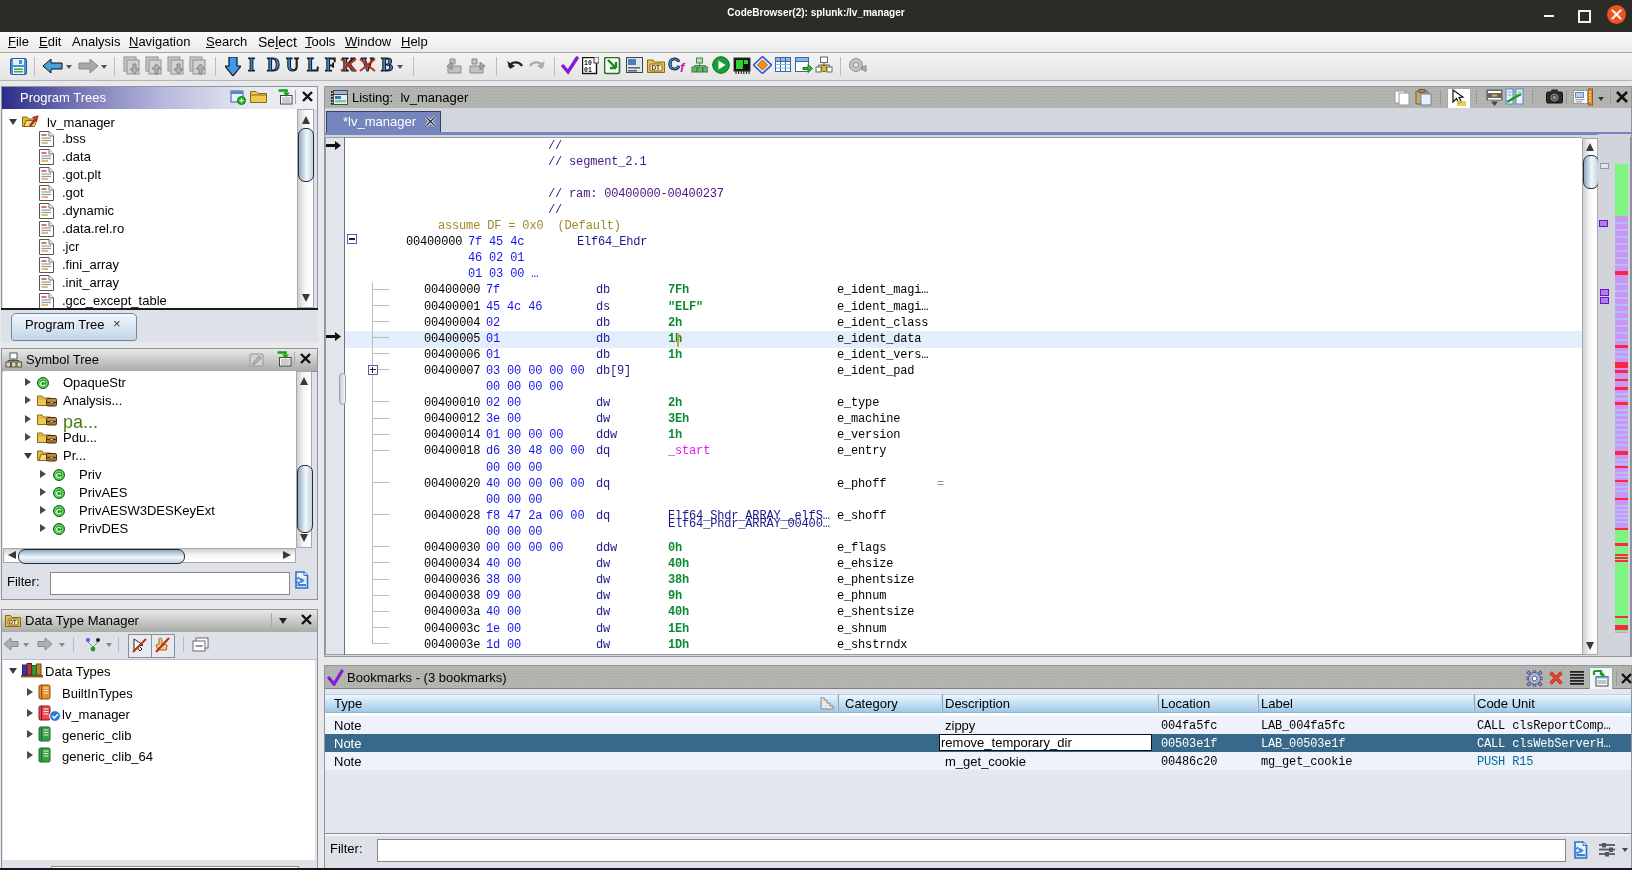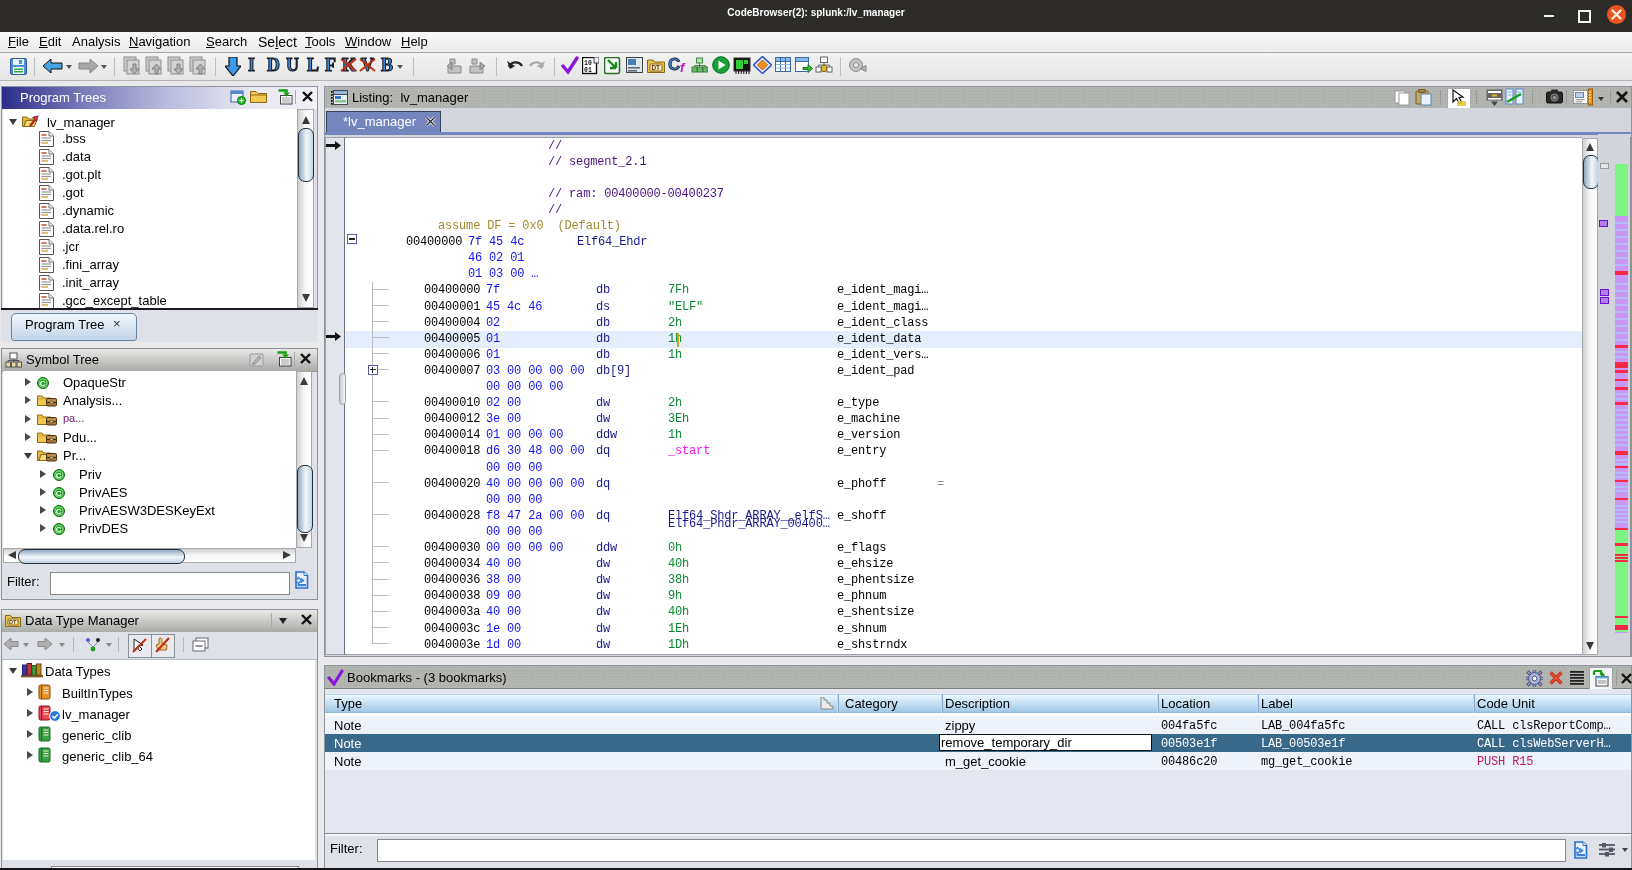--- a/index.html
+++ b/index.html
@@ -1,19 +1,19 @@
 <!DOCTYPE html>
 <html><head><meta charset="utf-8"><style>
 html,body{margin:0;padding:0;}
 #w{position:relative;width:1632px;height:870px;background:#e9e9ec;font-family:"Liberation Sans",sans-serif;overflow:hidden;}
 .a{position:absolute;}
 .t{position:absolute;white-space:pre;font-family:"Liberation Mono",monospace;font-size:12px;letter-spacing:-0.17px;line-height:16px;}
 .s{position:absolute;white-space:pre;font-size:13px;color:#000;}
 u{text-decoration:underline;}
-.c-com{color:#4a1482;} .c-byte{color:#1515ee;} .c-mn{color:#1a1a8c;} .c-val{color:#0b8a33;}
+.c-com{color:#4a1482;} .c-byte{color:#1515ee;} .c-mn{color:#1a1a8c;} .c-val{color:#0b8a33;font-weight:bold;}
 .c-lab{color:#18188c;} .c-ent{color:#f014f0;} .c-ass{color:#9e8a2c;} .c-fld{color:#000;} .c-eq{color:#909090;}
 .arr-u{position:absolute;width:0;height:0;border-left:4px solid transparent;border-right:4px solid transparent;border-bottom:8px solid #3a3a3a;}
 .arr-d{position:absolute;width:0;height:0;border-left:4px solid transparent;border-right:4px solid transparent;border-top:8px solid #3a3a3a;}
 .arr-l{position:absolute;width:0;height:0;border-top:4px solid transparent;border-bottom:4px solid transparent;border-right:8px solid #3a3a3a;}
 .arr-r{position:absolute;width:0;height:0;border-top:4px solid transparent;border-bottom:4px solid transparent;border-left:8px solid #3a3a3a;}
 .tri-r{position:absolute;width:0;height:0;border-top:4px solid transparent;border-bottom:4px solid transparent;border-left:6px solid #4a4a4a;}
 .tri-dn{position:absolute;width:0;height:0;border-left:4px solid transparent;border-right:4px solid transparent;border-top:6px solid #3a3a3a;}
 .thumb{position:absolute;background:linear-gradient(90deg,#8fa8c0,#f2f7fb 55%,#c2d2e0);border:1px solid #222c3a;border-radius:7px;}
 .thumbh{position:absolute;background:linear-gradient(#8fa8c0,#f2f7fb 55%,#c2d2e0);border:1px solid #222c3a;border-radius:7px;}
 .input{position:absolute;background:#fff;border:1px solid #888;}
@@ -397,21 +397,21 @@
 <span class="s" style="left:63px;top:393.3px;font-size:13px;color:#000;font-weight:normal;">Analysis...</span>
 <div class="tri-r" style="left:25px;top:415px;"></div>
 <svg class="a" style="left:37px;top:411.6px;" width="21" height="15" viewBox="0 0 21 15">
       <path d="M0.5 3 L5 3 L6.5 5 L13.5 5 L13.5 12.5 L0.5 12.5 Z" fill="#f0c850" stroke="#8a6914"></path>
       <path d="M0.5 5.8 L13.5 5.8" stroke="#caa030" fill="none"></path>
       <rect x="9.5" y="5.5" width="10" height="7.5" rx="1.2" fill="#a8783c" stroke="#4a3008"></rect>
       <rect x="10.5" y="6.5" width="8" height="2" fill="#c89858"></rect>
       <line x1="9.5" y1="9.5" x2="19.5" y2="9.5" stroke="#4a3008"></line>
       <rect x="13" y="8.3" width="3" height="2.4" rx="0.5" fill="#e8d8a8" stroke="#4a3008" stroke-width="0.7"></rect>
     </svg>
-<span class="s" style="left:63px;top:411.6px;font-size:11px;color:#701a75;font-weight:normal;">pa...</span>
+<span class="s" style="left:63px;top:411.6px;font-size:18px;color:#4d7c0f;font-weight:normal;">pa...</span>
 <div class="tri-r" style="left:25px;top:433px;"></div>
 <svg class="a" style="left:37px;top:429.9px;" width="21" height="15" viewBox="0 0 21 15">
       <path d="M0.5 3 L5 3 L6.5 5 L13.5 5 L13.5 12.5 L0.5 12.5 Z" fill="#f0c850" stroke="#8a6914"></path>
       <path d="M0.5 5.8 L13.5 5.8" stroke="#caa030" fill="none"></path>
       <rect x="9.5" y="5.5" width="10" height="7.5" rx="1.2" fill="#a8783c" stroke="#4a3008"></rect>
       <rect x="10.5" y="6.5" width="8" height="2" fill="#c89858"></rect>
       <line x1="9.5" y1="9.5" x2="19.5" y2="9.5" stroke="#4a3008"></line>
       <rect x="13" y="8.3" width="3" height="2.4" rx="0.5" fill="#e8d8a8" stroke="#4a3008" stroke-width="0.7"></rect>
     </svg>
 <span class="s" style="left:63px;top:429.9px;font-size:13px;color:#000;font-weight:normal;">Pdu...</span>
@@ -945,21 +945,21 @@
 <div class="a" style="left:325px;top:734px;width:1306px;height:18px;background:#38688a;"></div>
 <span class="s" style="left:334px;top:736px;font-size:13px;color:#fff;font-weight:normal;">Note</span>
 <span class="t" style="left:1161px;top:736px;color:#fff;">00503e1f</span>
 <span class="t" style="left:1261px;top:736px;color:#fff;">LAB_00503e1f</span>
 <span class="t" style="left:1477px;top:736px;color:#fff;">CALL clsWebServerH…</span>
 <div class="a" style="left:325px;top:752px;width:1306px;height:18px;background:#eef3fb;"></div>
 <span class="s" style="left:334px;top:754px;font-size:13px;color:#000;font-weight:normal;">Note</span>
 <span class="s" style="left:945px;top:754px;font-size:13px;color:#000;font-weight:normal;">m_get_cookie</span>
 <span class="t" style="left:1161px;top:754px;color:#000;">00486c20</span>
 <span class="t" style="left:1261px;top:754px;color:#000;">mg_get_cookie</span>
-<span class="t" style="left:1477px;top:754px;color:#be185d;">PUSH R15</span>
+<span class="t" style="left:1477px;top:754px;color:#0369a1;">PUSH R15</span>
 <div class="a" style="left:939px;top:734px;width:213px;height:17px;background:#fff;border:1px solid #111;box-sizing:border-box;"></div>
 <span class="s" style="left:941px;top:735px;font-size:13px;color:#000;font-weight:normal;">remove_temporary_dir</span>
 <div class="a" style="left:325px;top:832.5px;width:1306px;height:1.5px;background:#888c92;"></div>
 <div class="a" style="left:325px;top:834px;width:1306px;height:2px;background:#f2f3f6;"></div>
 <div class="a" style="left:325px;top:836px;width:1306px;height:26px;background:#dfe1e8;"></div>
 <div class="a" style="left:0px;top:868.3px;width:1632px;height:1.7px;background:#15151a;"></div>
 <span class="s" style="left:330px;top:841px;font-size:13px;color:#000;font-weight:normal;">Filter:</span>
 <div class="input" style="left:377px;top:839px;width:1187px;height:21px;"></div>
 <svg class="a" style="left:1572px;top:841px;" width="18" height="18" viewBox="0 0 18 18">
       <path d="M3 1 L11 1 L14.5 4.5 L14.5 17 L3 17 Z" fill="#eaf3fc" stroke="#2a70c8" stroke-width="1.6"></path>

